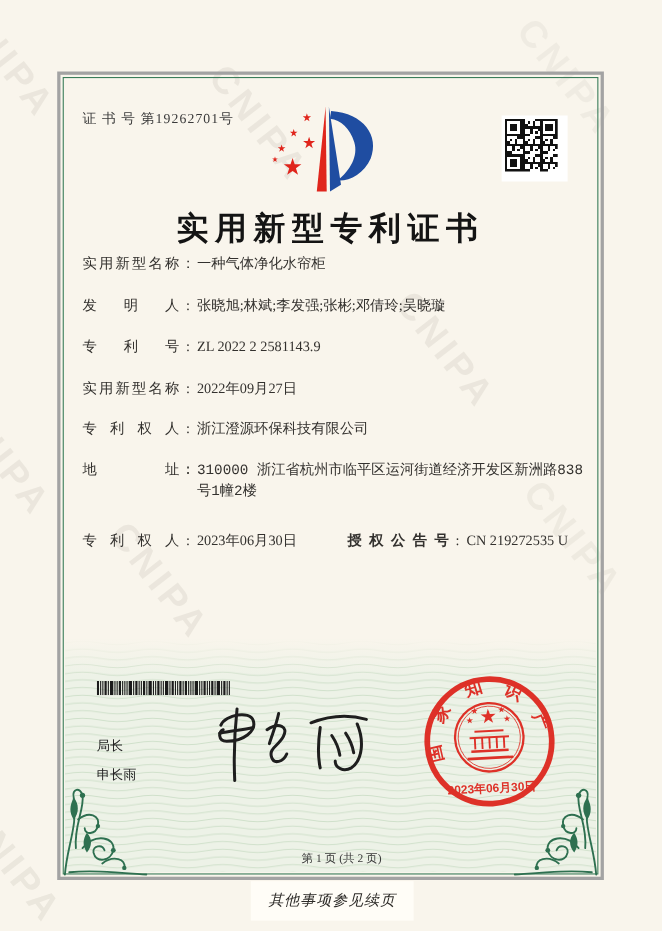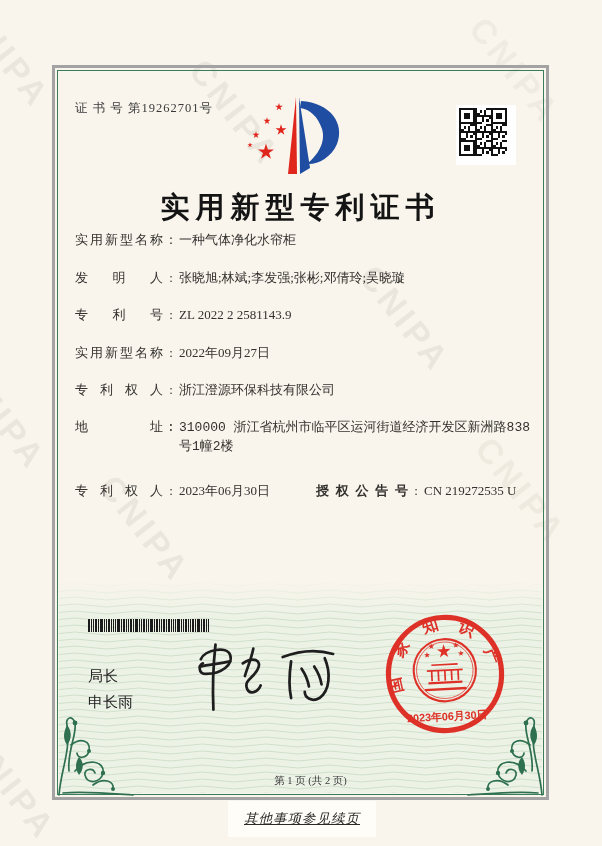--- a/index.html
+++ b/index.html
@@ -39,28 +39,28 @@
   .addr{margin-bottom:24px;font-family:Liberation Mono, monospace;}
   .grant .fvalue1{width:137px;flex:none;}
   .flabel2{display:inline-block;width:92px;text-align:justify;text-align-last:justify;flex:none;font-weight:bold;}
   .paras{
     position:absolute;left:20px;right:18px;top:414px;
     font-size:11.5px;font-style:italic;line-height:1.62;color:#2c2a27;text-align:justify;
   }
   .paras p{margin:0 0 9px 0;text-indent:2em;}
   .barcode{position:absolute;left:33px;top:551px;width:152px;height:13px;display:flex;align-items:stretch;overflow:hidden;}
   .barcode div{background:#1b1b1b;margin-right:1px;flex:none;}
-  .officer{position:absolute;left:33px;top:597px;font-family:Liberation Mono, monospace;font-size:15px;color:#222;line-height:26px;}
+  .officer{position:absolute;left:33px;top:597px;font-family:Liberation Serif, serif;font-size:12px;color:#222;line-height:26px;}
   .signature{position:absolute;left:128px;top:566px;width:170px;height:84px;}
   .seal{position:absolute;left:324px;top:540px;width:132px;height:132px;transform:rotate(-3deg);}
   .page-info{position:absolute;left:0;right:0;top:706px;text-align:center;font-size:10.5px;color:#3a3a3a;margin-left:20px;}
   .footer-note{
     position:absolute;left:228px;top:801px;width:148px;height:36px;background:#fffdf7;
     display:flex;align-items:center;justify-content:center;
-    font-size:13.5px;font-style:italic;color:#2c2a27;letter-spacing:1px;text-decoration:underline;
+    font-size:13.5px;font-style:italic;color:#2c2a27;letter-spacing:1px;
   }
   .ornament{position:absolute;width:88px;height:88px;bottom:-2px;}
   .orn-left{left:-2px;}
   .orn-right{right:-2px;transform:scaleX(-1);}
   svg{display:block;}
 </style>
 </head>
 <body>
 
 <span class="watermark" style="left:-18px;top:-6px">CNIPA</span>

